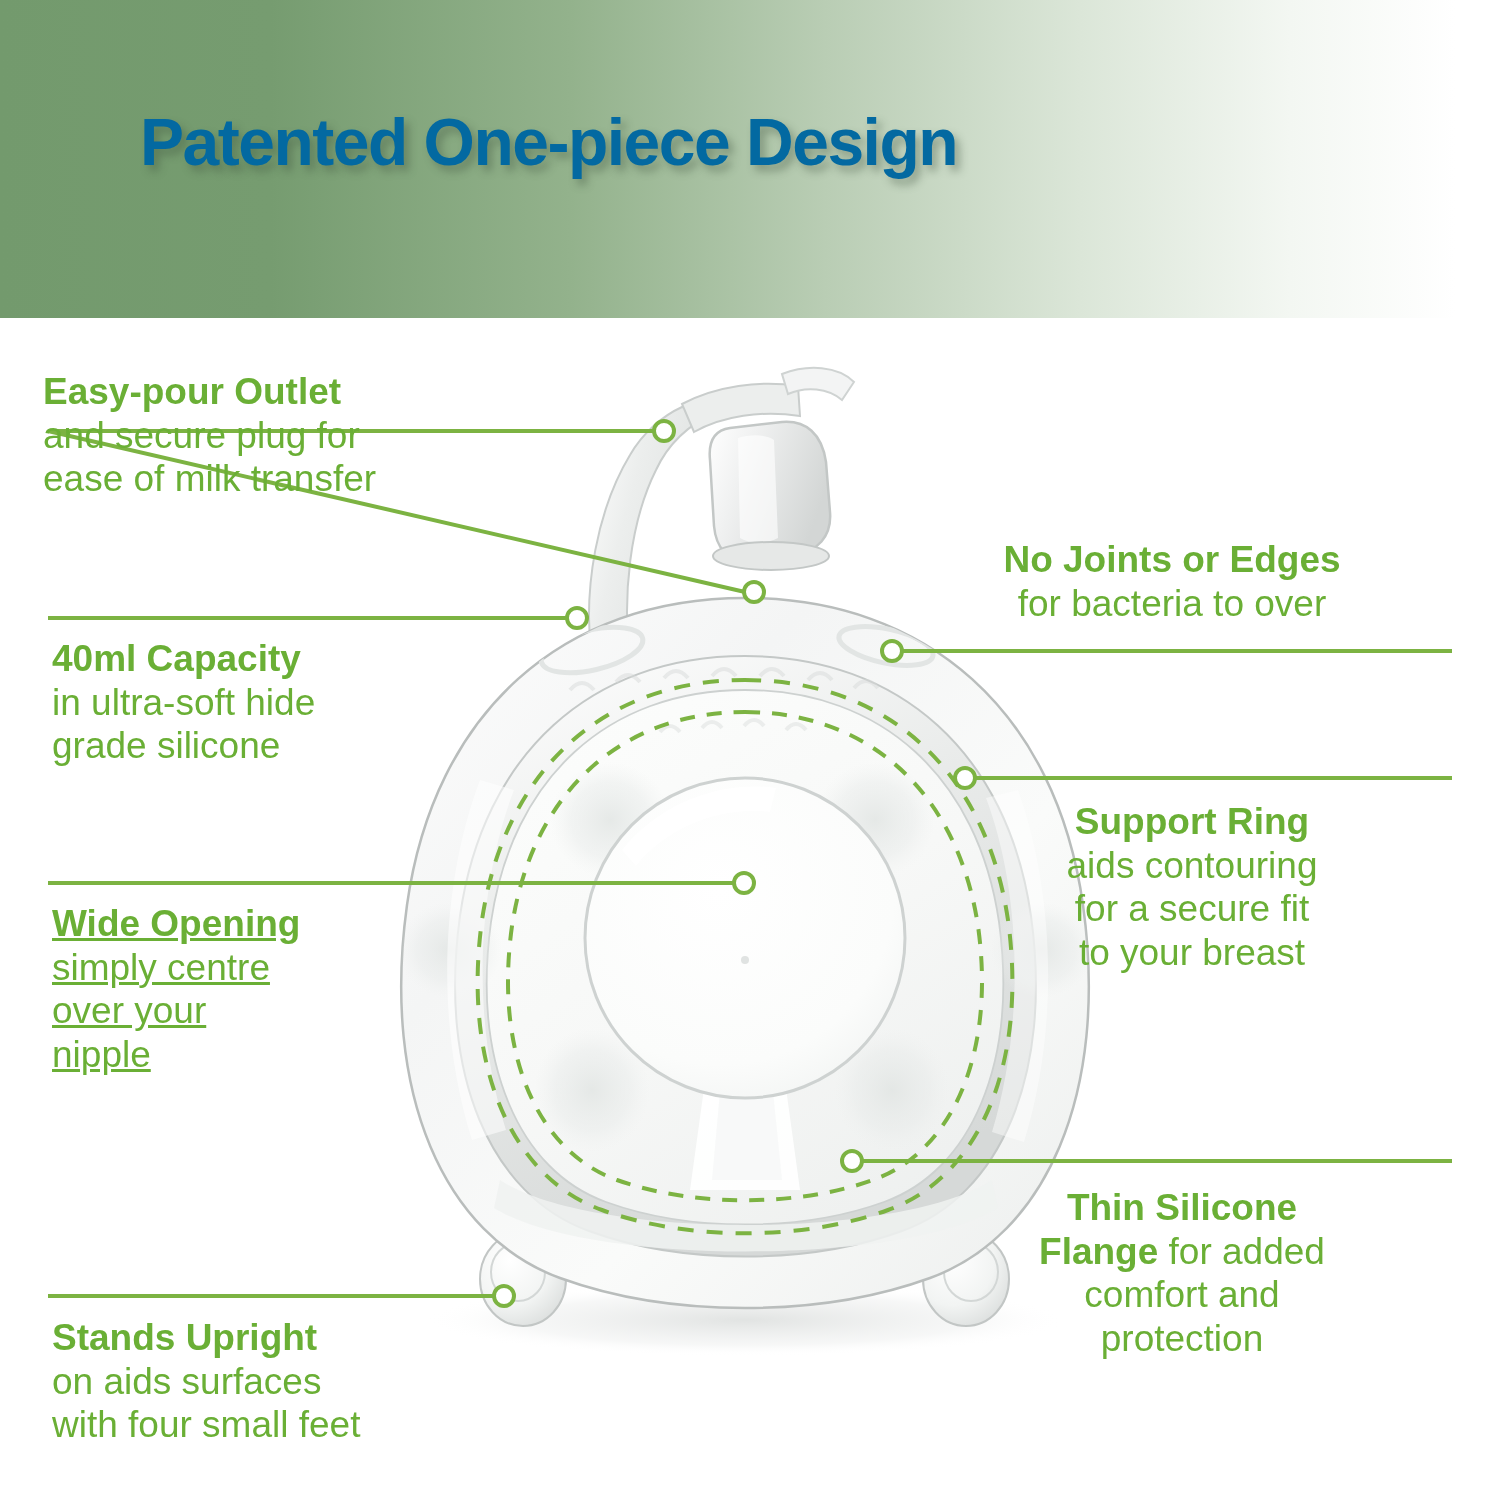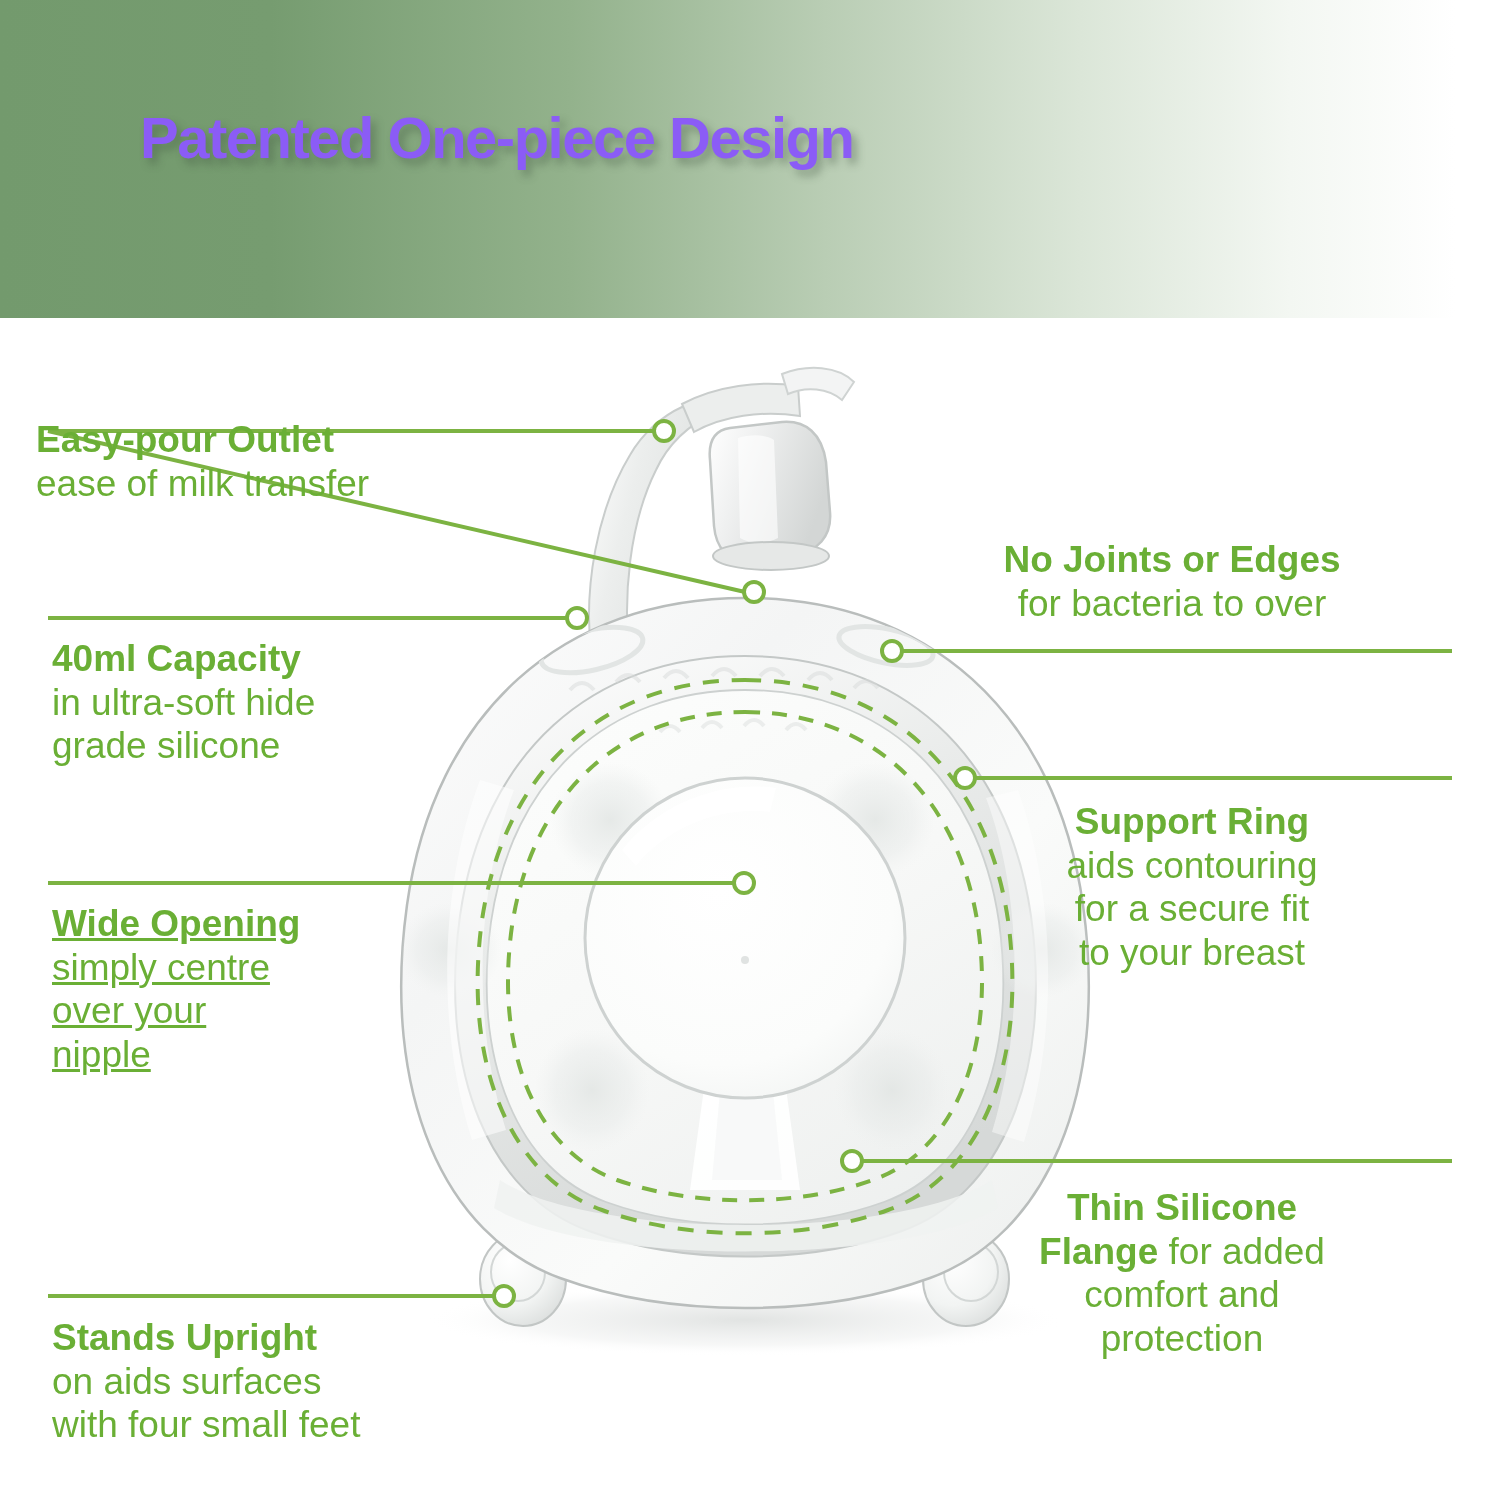--- a/index.html
+++ b/index.html
@@ -28,23 +28,23 @@
         #93b28c 38%,
         #b9cdb4 55%,
         #dbe6d8 72%,
         #f3f7f2 86%,
         #ffffff 97%);
   }
   #header-title {
     position: absolute;
     left: 140px;
     top: 104px;
-    font-size: 58px;
+    font-size: 66px;
     font-weight: bold;
-    color: #8b5cf6;
+    color: #0369a1;
     letter-spacing: -1.5px;
     white-space: nowrap;
     text-shadow: 5px 6px 9px rgba(60,80,60,0.40);
   }
 
   
   .callout {
     position: absolute;
     color: #6aaf35;
     font-size: 37px;
@@ -292,22 +292,23 @@
       <circle cx="754" cy="592" r="10"></circle>
       <circle cx="577" cy="618" r="10"></circle>
       <circle cx="744" cy="883" r="10"></circle>
       <circle cx="504" cy="1296" r="10"></circle>
       <circle cx="892" cy="651" r="10"></circle>
       <circle cx="965" cy="778" r="10"></circle>
       <circle cx="852" cy="1161" r="10"></circle>
     </g>
   </svg>
 
-  <div class="callout" style="left:36px; top:370px; width:440px;margin-top:48px;">
+  <div class="callout" style="left:43px; top:370px; width:440px;">
     <div class="hl">Easy-pour Outlet</div>
+    <div>and secure plug for</div>
     <div>ease of milk transfer</div>
   </div>
 
   <div class="callout" style="left:52px; top:637px; width:420px;">
     <div class="hl">40ml Capacity</div>
     <div>in ultra-soft hide</div>
     <div>grade silicone</div>
   </div>
 
   <div class="callout" style="left:52px; top:902px; width:400px;text-decoration:underline;">

